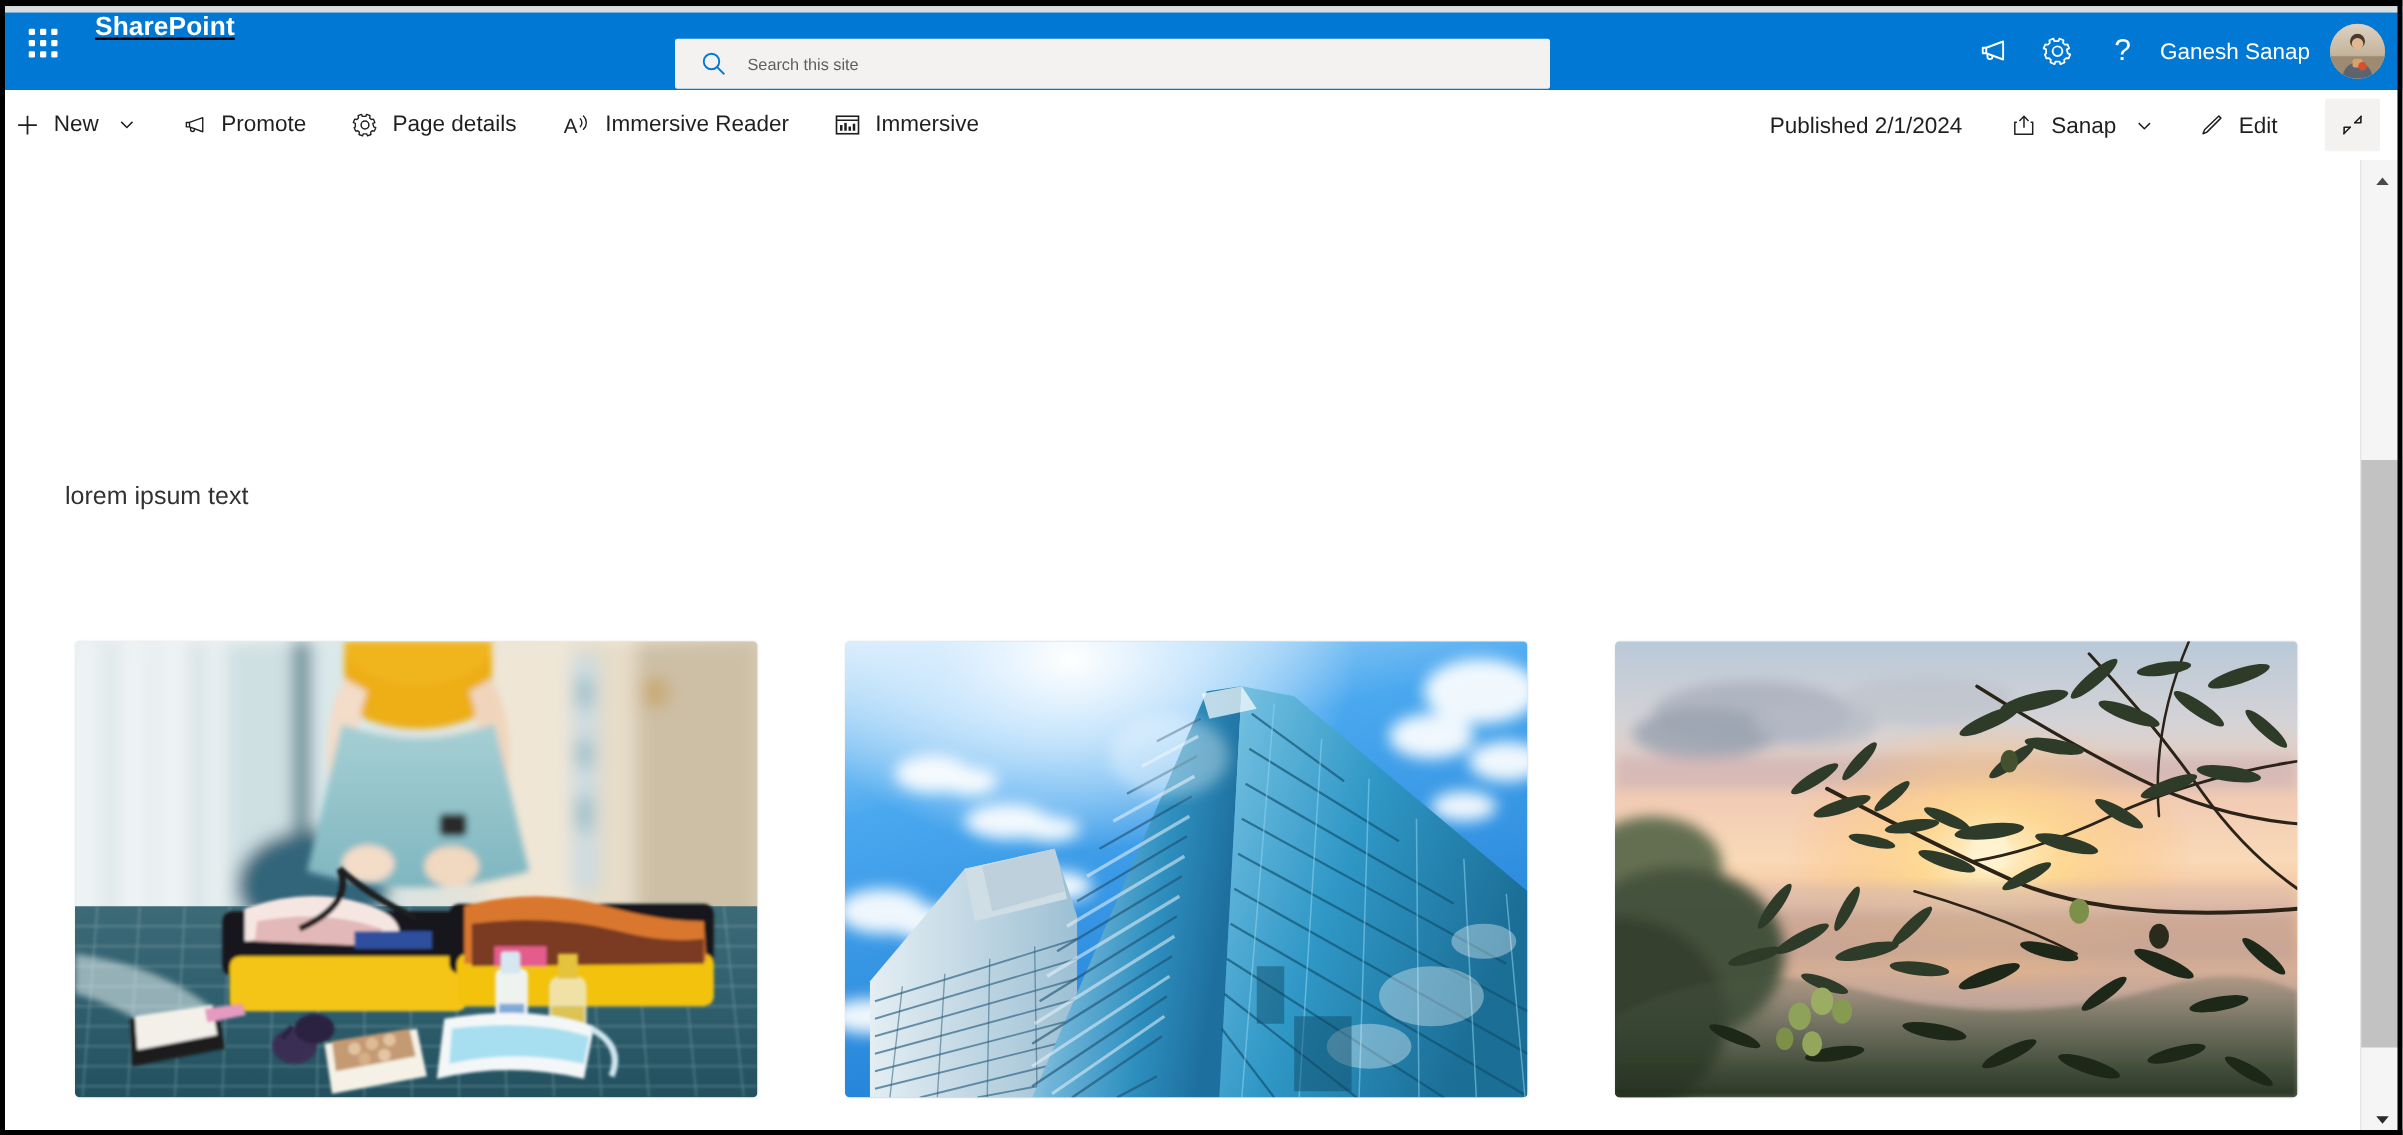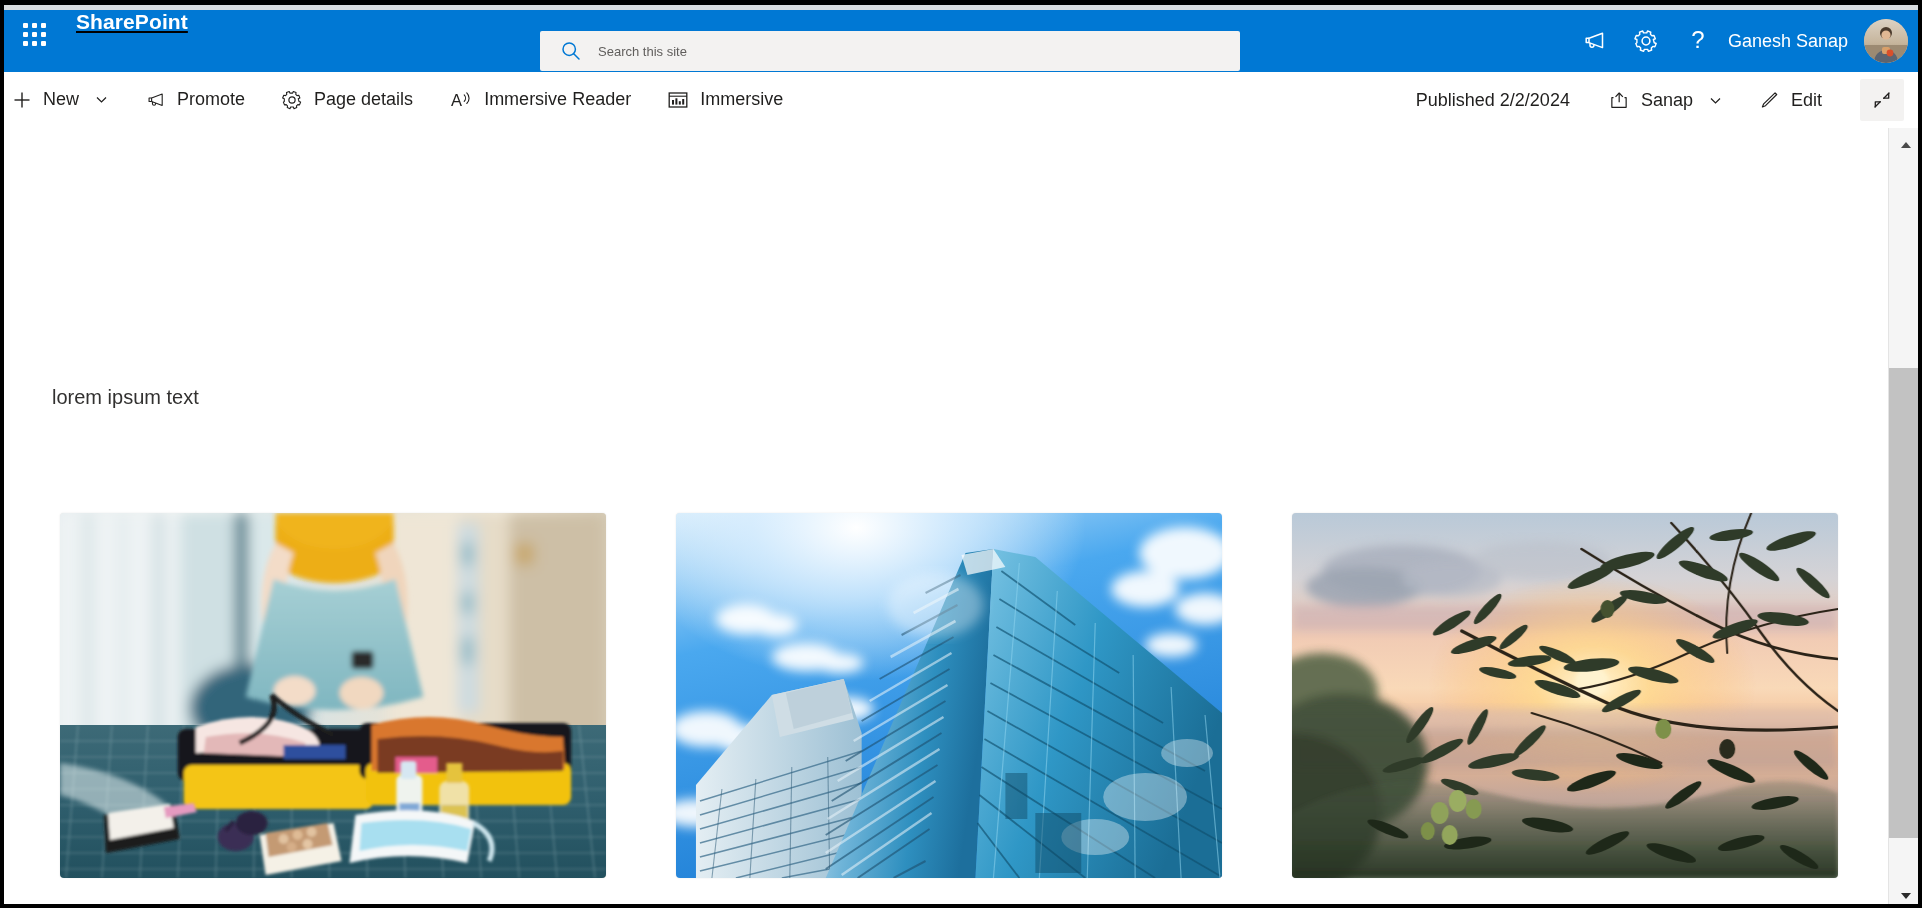--- a/index.html
+++ b/index.html
@@ -366,21 +366,21 @@
       <line x1="2.2" y1="7.2" x2="19.8" y2="7.2" stroke="#201f1e" stroke-width="1.1"></line>
       <rect x="5" y="11" width="2" height="4.6" fill="#201f1e"></rect>
       <rect x="8.4" y="9.3" width="2" height="6.3" fill="#201f1e"></rect>
       <rect x="11.8" y="12.2" width="2" height="3.4" fill="#201f1e"></rect>
       <rect x="15.2" y="10" width="2" height="5.6" fill="#201f1e"></rect>
     </svg>
     <span class="cmd-label">Immersive</span>
   </div>
 
   <div class="cmd-right">
-    <span class="published-text">Published 2/2/2024</span>
+    <span class="published-text">Published 2/1/2024</span>
 
     <div class="cmd-item">
       <svg width="22" height="22" viewBox="0 0 24 24" fill="none">
         <path d="M6 9.5 H4.2 V20 H19.8 V9.5 H18" stroke="#201f1e" stroke-width="1.3" stroke-linejoin="round"></path>
         <path d="M8.2 8.6 L12.2 4.4 L16.2 8.6" stroke="#201f1e" stroke-width="1.3" fill="none" stroke-linejoin="round"></path>
         <line x1="12.2" y1="4.8" x2="12.2" y2="14.4" stroke="#201f1e" stroke-width="1.3"></line>
       </svg>
       <span class="cmd-label">Sanap</span>
       <svg class="cmd-chevron" width="13" height="13" viewBox="0 0 13 13">
         <polyline points="2,4.5 6.5,9 11,4.5" fill="none" stroke="#201f1e" stroke-width="1.2"></polyline>

